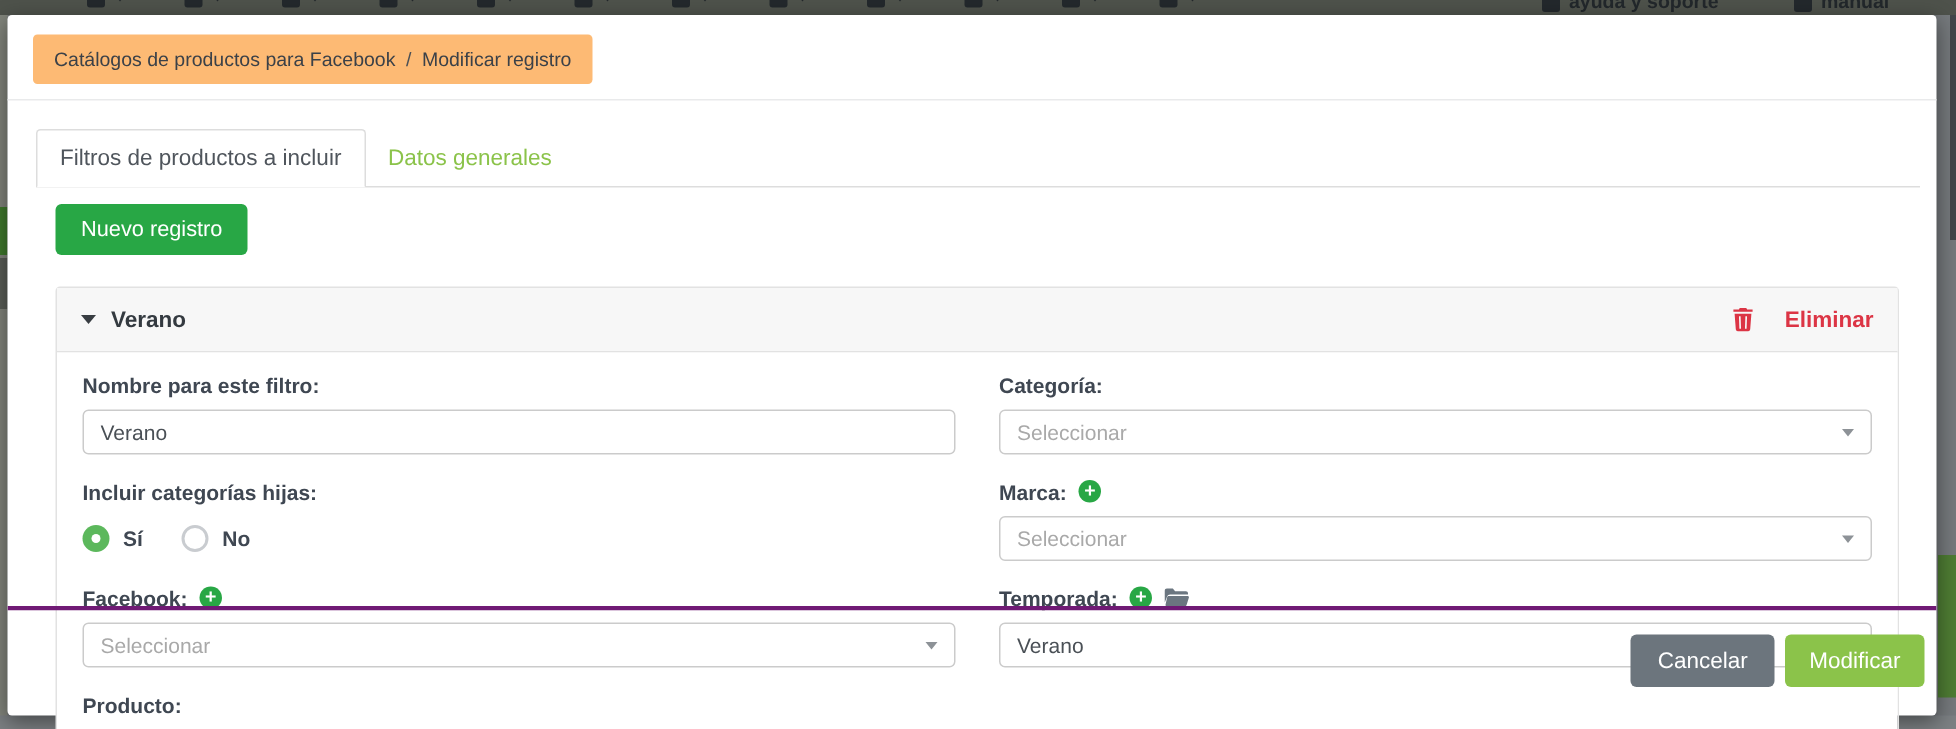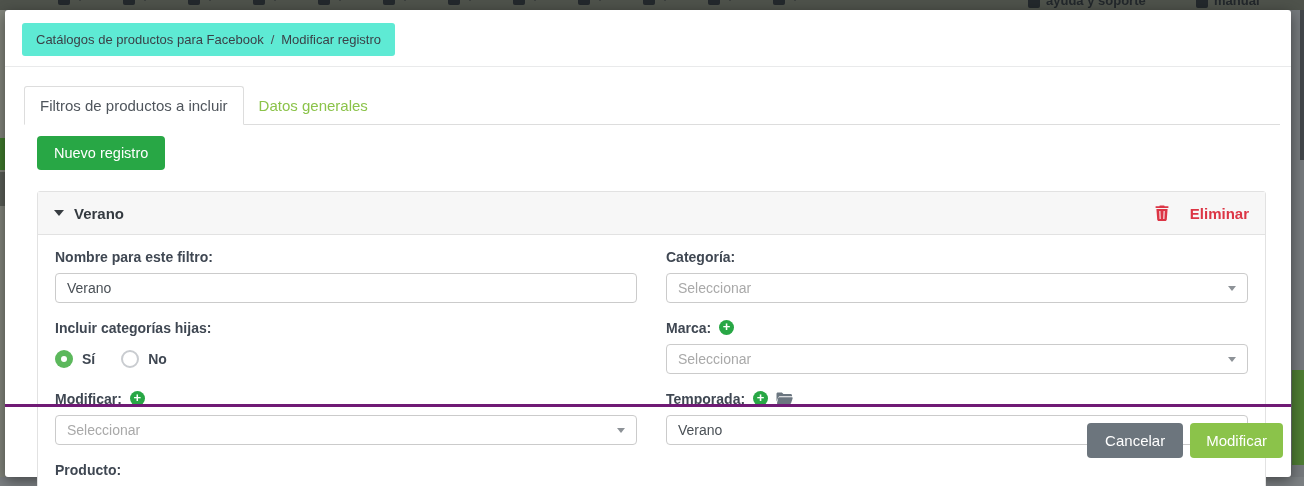--- a/index.html
+++ b/index.html
@@ -20,21 +20,21 @@
   .left-dark { position:absolute; top:162px; left:0; width:5px; height:34px; background:#5a5e57; }
   .right-strip { position:absolute; top:10px; right:0; width:12px; height:468px; background:#75797c; }
   .right-scrollline { position:absolute; top:0; right:0; width:4px; height:150px; background:#42464a; }
   .right-green { position:absolute; top:360px; right:0; width:12px; height:95px; background:#4e7c33; }
   .bottom-strip { position:absolute; left:0; bottom:0; width:1304px; height:9px; background:#7c8083; }
 
   
   .modal { position:absolute; left:5px; top:10px; width:1286px; height:467px; background:#fff;
            border-radius:3px; box-shadow:0 4px 14px rgba(0,0,0,.45); }
   .modal-header { padding:13px 17px 10px; border-bottom:1px solid #e9eaeb; }
-  .breadcrumb { display:inline-block; background:#5eead4; border-radius:3px; padding:9px 14px;
+  .breadcrumb { display:inline-block; background:#fdba74; border-radius:3px; padding:9px 14px;
                 font-size:13px; color:#3b4148; }
   .breadcrumb .sep { margin:0 7px; color:#4a5056; }
 
   .modal-body { padding:0; }
   .tabs { display:flex; align-items:flex-end; margin:19px 11px 0 19px; border-bottom:1px solid #ddd; }
   .tab { font-size:15px; padding:10px 15px; cursor:pointer; color:#8bc34a; }
   .tab.active { color:#4f555c; background:#fff; border:1px solid #ddd; border-bottom:1px solid #fff;
                 margin-bottom:-1px; border-radius:3px 3px 0 0; }
 
   .content { margin:11px 25px 0 32px; }
@@ -235,21 +235,21 @@
                 <span class="plus-icon"></span>
               </div>
               <div class="select">
                 <span class="ph">Seleccionar</span>
                 <span class="sel-caret"></span>
               </div>
             </div>
 
             <div class="field">
               <div class="label-row">
-                <span class="label">Modificar:</span>
+                <span class="label">Facebook:</span>
                 <span class="plus-icon"></span>
               </div>
               <div class="select">
                 <span class="ph">Seleccionar</span>
                 <span class="sel-caret"></span>
               </div>
             </div>
 
             <div class="field">
               <div class="label-row">

